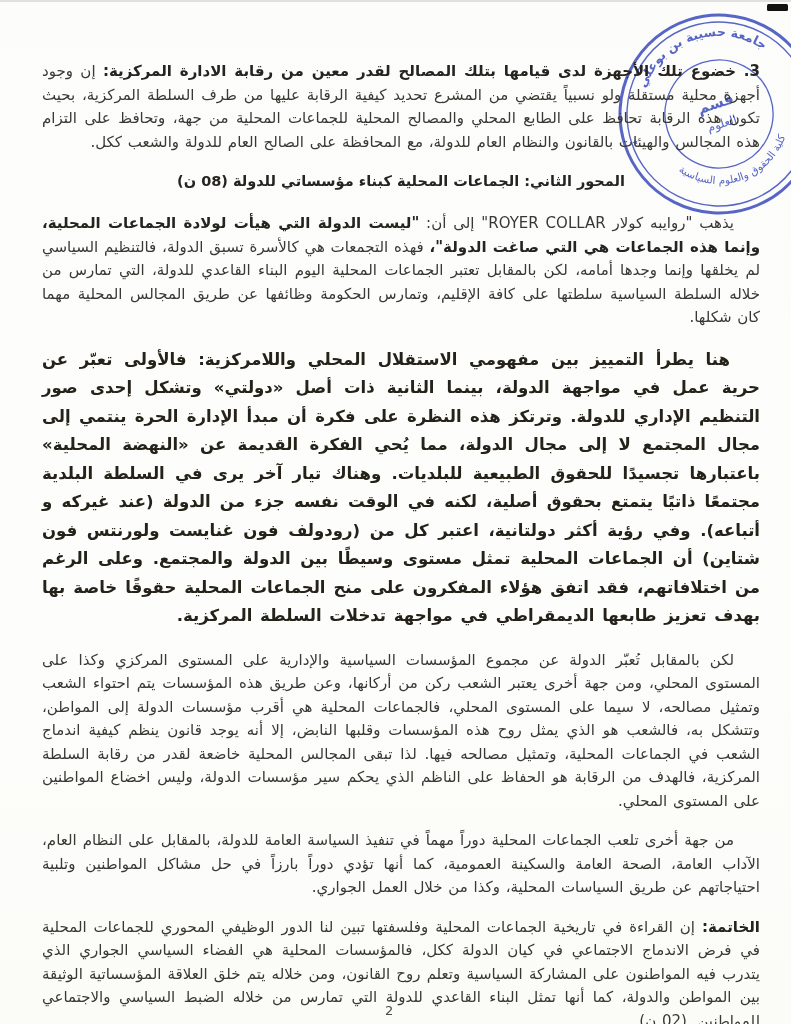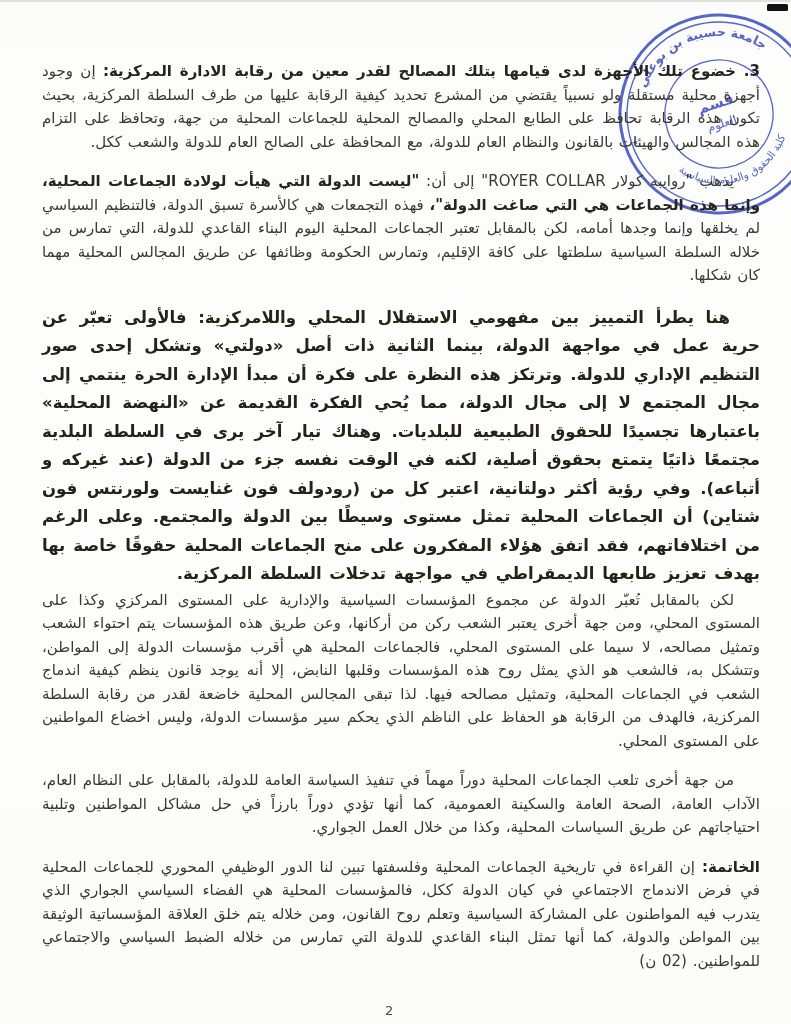--- a/index.html
+++ b/index.html
@@ -39,21 +39,21 @@
   }
   .indent{text-indent:26px;}
   .lead-bold{font-weight:bold;color:#26241f;}
   .quote-bold{font-weight:bold;color:#26241f;}
   .heading{
     font-size:14.5px;font-weight:bold;color:#26241f;
     text-align:center;margin:4px 0 20px 0;line-height:22px;
   }
   .par-big{
     font-size:16.5px;line-height:28.5px;font-weight:bold;color:#242219;
-    text-indent:30px;word-spacing:2px;
+    margin-bottom:18px;text-indent:30px;word-spacing:2px;
   }
   .page-number{
     position:absolute;bottom:6px;left:385px;
     font-size:13px;color:#4a4a46;direction:ltr;
   }
 </style>
 </head>
 <body>
 
 <div class="page">
@@ -81,20 +81,21 @@
       </g>
     </svg>
   </div>
 
   <main class="content">
 
     <p class="par">
       <span class="lead-bold">3. خضوع تلك الأجهزة لدى قيامها بتلك المصالح لقدر معين من رقابة الادارة المركزية:</span><span> إن وجود أجهزة محلية مستقلة ولو نسبياً يقتضي من المشرع تحديد كيفية الرقابة عليها من طرف السلطة المركزية، بحيث تكون هذه الرقابة تحافظ على الطابع المحلي والمصالح المحلية للجماعات المحلية من جهة، وتحافظ على التزام هذه المجالس والهيئات بالقانون والنظام العام للدولة، مع المحافظة على الصالح العام للدولة والشعب ككل.</span>
     </p>
 
+    <h2 class="heading">المحور الثاني: الجماعات المحلية كبناء مؤسساتي للدولة (08 ن)</h2>
 
     <p class="par indent">
       <span>يذهب "روايبه كولار ROYER COLLAR" إلى أن: </span><span class="quote-bold">"ليست الدولة التي هيأت لولادة الجماعات المحلية، وإنما هذه الجماعات هي التي صاغت الدولة"،</span><span> فهذه التجمعات هي كالأسرة تسبق الدولة، فالتنظيم السياسي لم يخلقها وإنما وجدها أمامه، لكن بالمقابل تعتبر الجماعات المحلية اليوم البناء القاعدي للدولة، التي تمارس من خلاله السلطة السياسية سلطتها على كافة الإقليم، وتمارس الحكومة وظائفها عن طريق المجالس المحلية مهما كان شكلها.</span>
     </p>
 
     <p class="par-big">هنا يطرأ التمييز بين مفهومي الاستقلال المحلي واللامركزية: فالأولى تعبّر عن حرية عمل في مواجهة الدولة، بينما الثانية ذات أصل «دولتي» وتشكل إحدى صور التنظيم الإداري للدولة. وترتكز هذه النظرة على فكرة أن مبدأ الإدارة الحرة ينتمي إلى مجال المجتمع لا إلى مجال الدولة، مما يُحي الفكرة القديمة عن «النهضة المحلية» باعتبارها تجسيدًا للحقوق الطبيعية للبلديات. وهناك تيار آخر يرى في السلطة البلدية مجتمعًا ذاتيًا يتمتع بحقوق أصلية، لكنه في الوقت نفسه جزء من الدولة (عند غيركه و أتباعه). وفي رؤية أكثر دولتانية، اعتبر كل من (رودولف فون غنايست ولورنتس فون شتاين) أن الجماعات المحلية تمثل مستوى وسيطًا بين الدولة والمجتمع. وعلى الرغم من اختلافاتهم، فقد اتفق هؤلاء المفكرون على منح الجماعات المحلية حقوقًا خاصة بها بهدف تعزيز طابعها الديمقراطي في مواجهة تدخلات السلطة المركزية.</p>
 
     <p class="par indent">لكن بالمقابل تُعبّر الدولة عن مجموع المؤسسات السياسية والإدارية على المستوى المركزي وكذا على المستوى المحلي، ومن جهة أخرى يعتبر الشعب ركن من أركانها، وعن طريق هذه المؤسسات يتم احتواء الشعب وتمثيل مصالحه، لا سيما على المستوى المحلي، فالجماعات المحلية هي أقرب مؤسسات الدولة إلى المواطن، وتتشكل به، فالشعب هو الذي يمثل روح هذه المؤسسات وقلبها النابض، إلا أنه يوجد قانون ينظم كيفية اندماج الشعب في الجماعات المحلية، وتمثيل مصالحه فيها. لذا تبقى المجالس المحلية خاضعة لقدر من رقابة السلطة المركزية، فالهدف من الرقابة هو الحفاظ على الناظم الذي يحكم سير مؤسسات الدولة، وليس اخضاع المواطنين على المستوى المحلي.</p>
 
     <p class="par indent">من جهة أخرى تلعب الجماعات المحلية دوراً مهماً في تنفيذ السياسة العامة للدولة، بالمقابل على النظام العام، الآداب العامة، الصحة العامة والسكينة العمومية، كما أنها تؤدي دوراً بارزاً في حل مشاكل المواطنين وتلبية احتياجاتهم عن طريق السياسات المحلية، وكذا من خلال العمل الجواري.</p>

